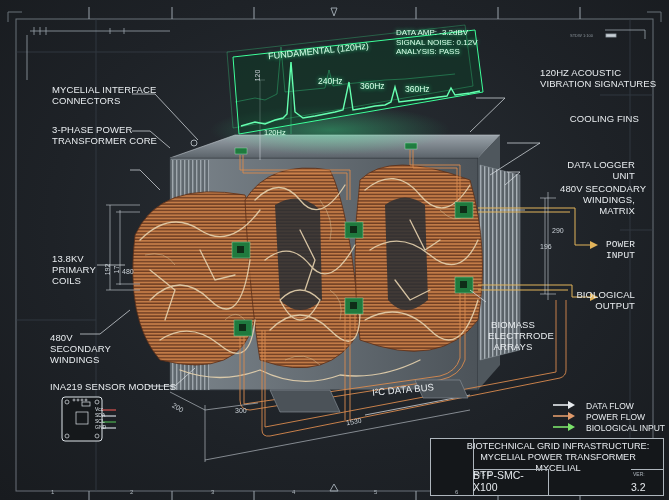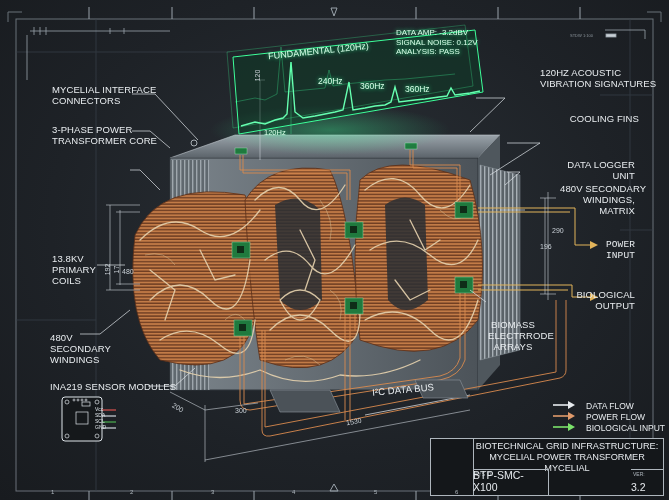--- a/index.html
+++ b/index.html
@@ -353,21 +353,21 @@
       <svg width="22" height="8">
           <line x1="0" y1="4" x2="16" y2="4" stroke="#7be36b" stroke-width="1.6"></line>
           <polygon points="15,0 22,4 15,8" fill="#7be36b"></polygon>
         </svg>
       <span class="legend-text">BIOLOGICAL INPUT</span>
     </div>
   </div>
 
   <div class="title-block">
     <div class="abs" style="left:0;top:0;width:42px;height:56px;border-right:1px solid #aeb6bd;"></div>
-    <div class="tb-title" style="left:41px;width:190px;">
+    <div class="tb-title" style="left:32px;width:190px;">
       <div>BIOTECHNICAL GRID INFRASTRUCTURE:</div>
       <div>MYCELIAL POWER TRANSFORMER MYCELIAL</div>
     </div>
     <div class="tb-cell" style="left:42px;width:75px;">
       <span class="tb-cap">SYS ID:</span>
       <span class="tb-val">BTP-SMC-X100</span>
     </div>
     <div class="tb-cell" style="left:200px;width:32px;border-right:none;">
       <span class="tb-cap">VER:</span>
       <span class="tb-val">3.2</span>

